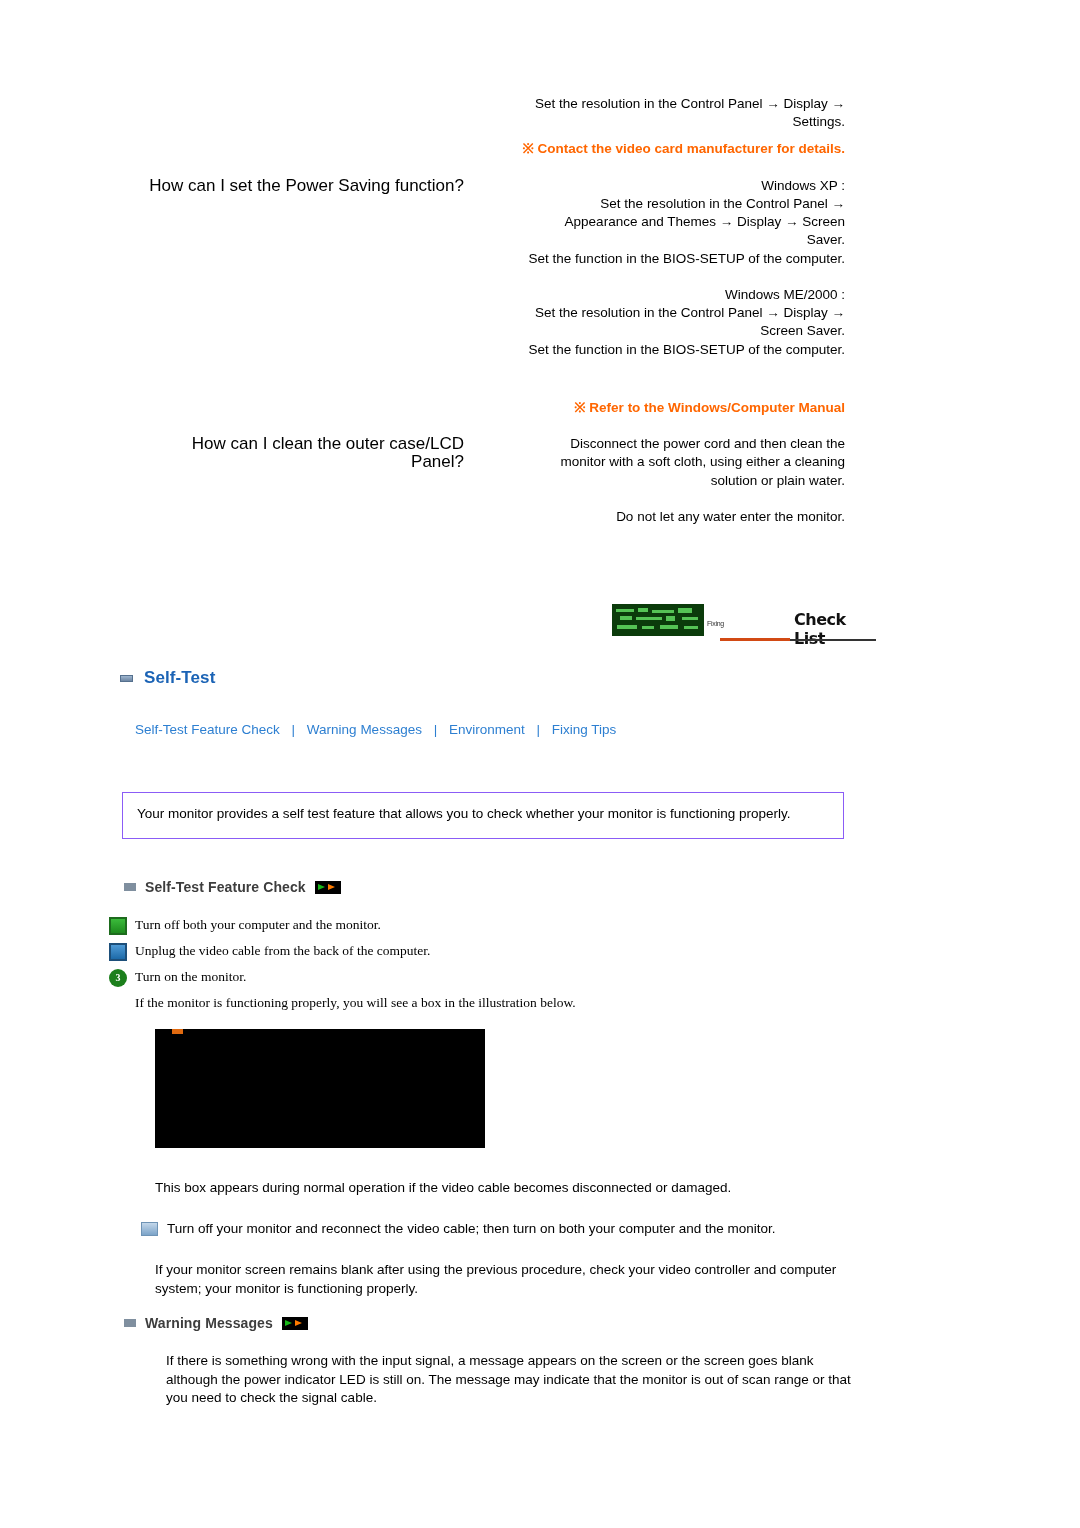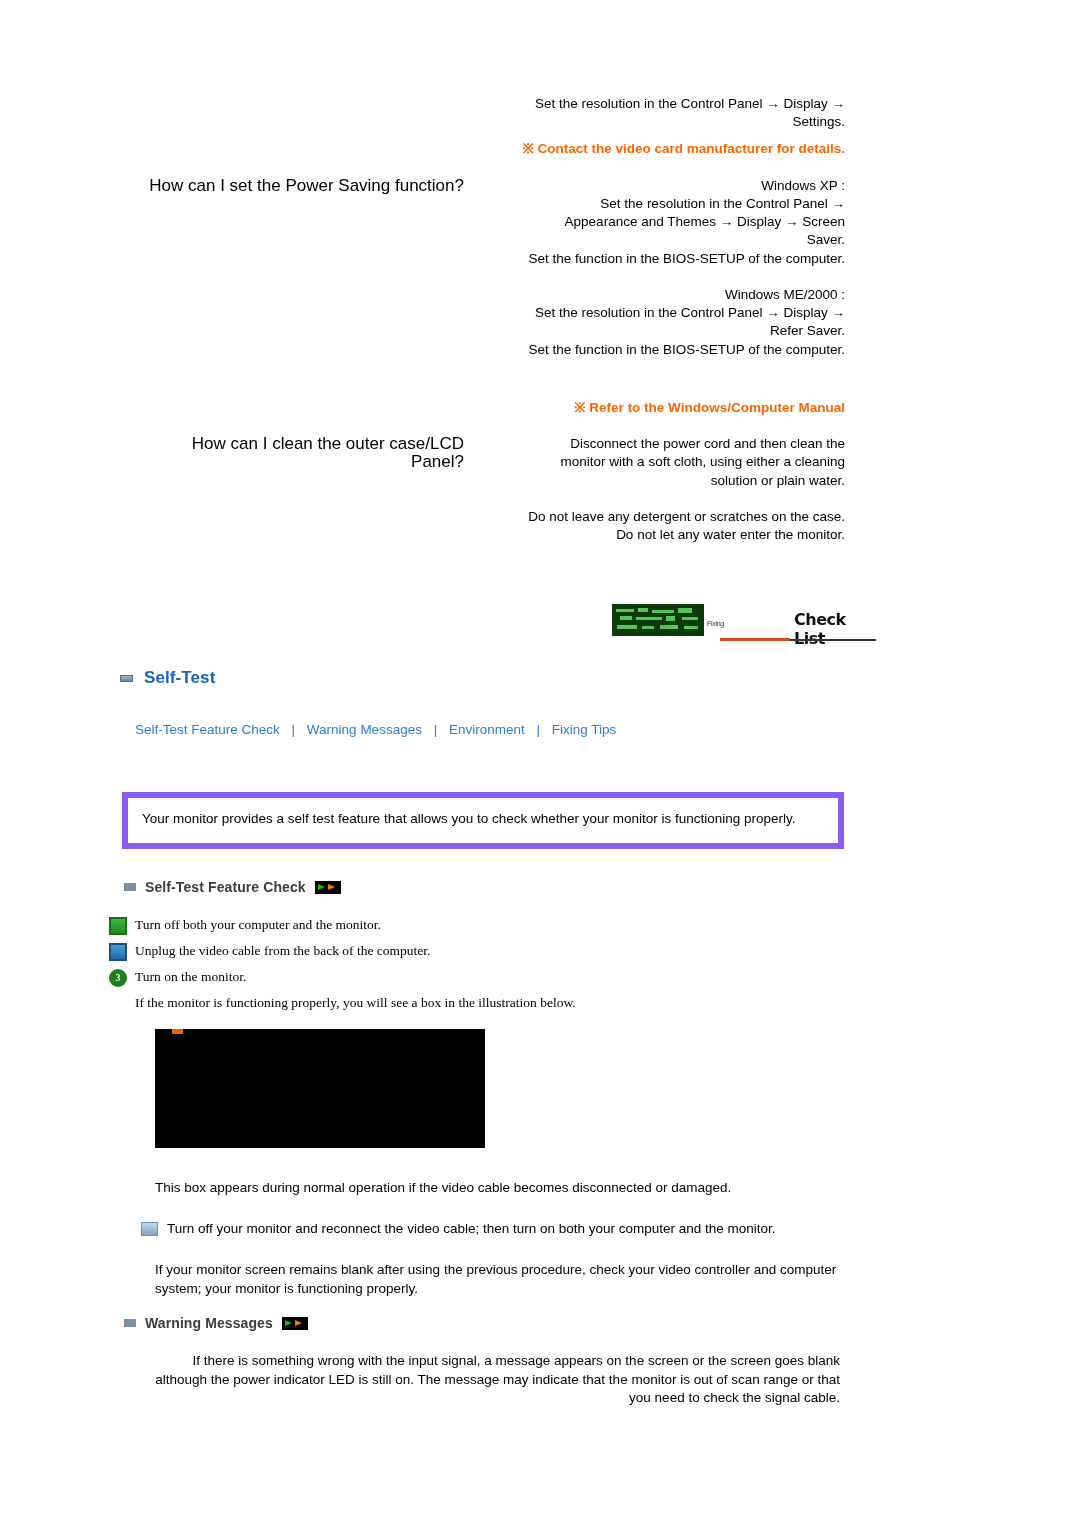--- a/index.html
+++ b/index.html
@@ -126,21 +126,21 @@
     color: #2d7fd1;
     text-decoration: none;
   }
   .subnav .sep { color: #2d7fd1; padding: 0 8px; }
 
   
   .boxed {
     position: absolute;
     left: 122px; top: 792px;
     width: 722px;
-    border: 6px solid #8b5cf6;
+    border: 1px solid #8b5cf6;
     padding: 12px 14px 14px 14px;
     font-size: 13.5px;
     line-height: 18.5px;
   }
 
   
   .subhead {
     position: absolute;
     display: flex;
     align-items: center;
@@ -293,36 +293,35 @@
       <div class="faq-q">How can I set the Power Saving function?</div>
       <div class="faq-a">
         <div>Windows XP :</div>
         <div>Set the resolution in the Control Panel →</div>
         <div>Appearance and Themes → Display → Screen</div>
         <div>Saver.</div>
         <div>Set the function in the BIOS-SETUP of the computer.</div>
         <div class="spacer-line"></div>
         <div>Windows ME/2000 :</div>
         <div>Set the resolution in the Control Panel → Display →</div>
-        <div>Refer Saver.</div>
+        <div>Screen Saver.</div>
         <div>Set the function in the BIOS-SETUP of the computer.</div>
         <div class="note" style="margin-top:40px;">※  Refer to the Windows/Computer Manual</div>
       </div>
     </div>
 
     <div class="spacer-line"></div>
 
     <div class="faq-row">
       <div class="faq-q">How can I clean the outer case/LCD Panel?</div>
       <div class="faq-a">
         <div>Disconnect the power cord and then clean the</div>
         <div>monitor with a soft cloth, using either a cleaning</div>
         <div>solution or plain water.</div>
         <div class="spacer-line"></div>
-        <div>Do not leave any detergent or scratches on the case.</div>
         <div>Do not let any water enter the monitor.</div>
       </div>
     </div>
   </div>
 
   <div class="checklist-block">
     <div class="chip">
       <span class="noise" style="left:4px;  top:5px;  width:18px; height:3px;"></span>
       <span class="noise" style="left:26px; top:4px;  width:10px; height:4px;"></span>
       <span class="noise" style="left:40px; top:6px;  width:22px; height:3px;"></span>
@@ -399,15 +398,15 @@
   <div class="para" style="left:155px; top:1261px; width:690px;">If your monitor screen remains blank after using the previous procedure, check your video controller and computer system; your monitor is functioning properly.</div>
 
   <div class="subhead" style="left:124px; top:1315px;">
     <span class="bullet">
         <b></b>
       </span>
     <span class="txt">Warning Messages</span>
     <span class="arrowicon"></span>
   </div>
 
-  <div class="para" style="left:150px; top:1352px; width:690px;text-align:right;">If there is something wrong with the input signal, a message appears on the screen or the screen goes blank although the power indicator LED is still on. The message may indicate that the monitor is out of scan range or that you need to check the signal cable.</div>
+  <div class="para" style="left:166px; top:1352px; width:690px;">If there is something wrong with the input signal, a message appears on the screen or the screen goes blank although the power indicator LED is still on. The message may indicate that the monitor is out of scan range or that you need to check the signal cable.</div>
 
 </div>
 
 </body></html>

